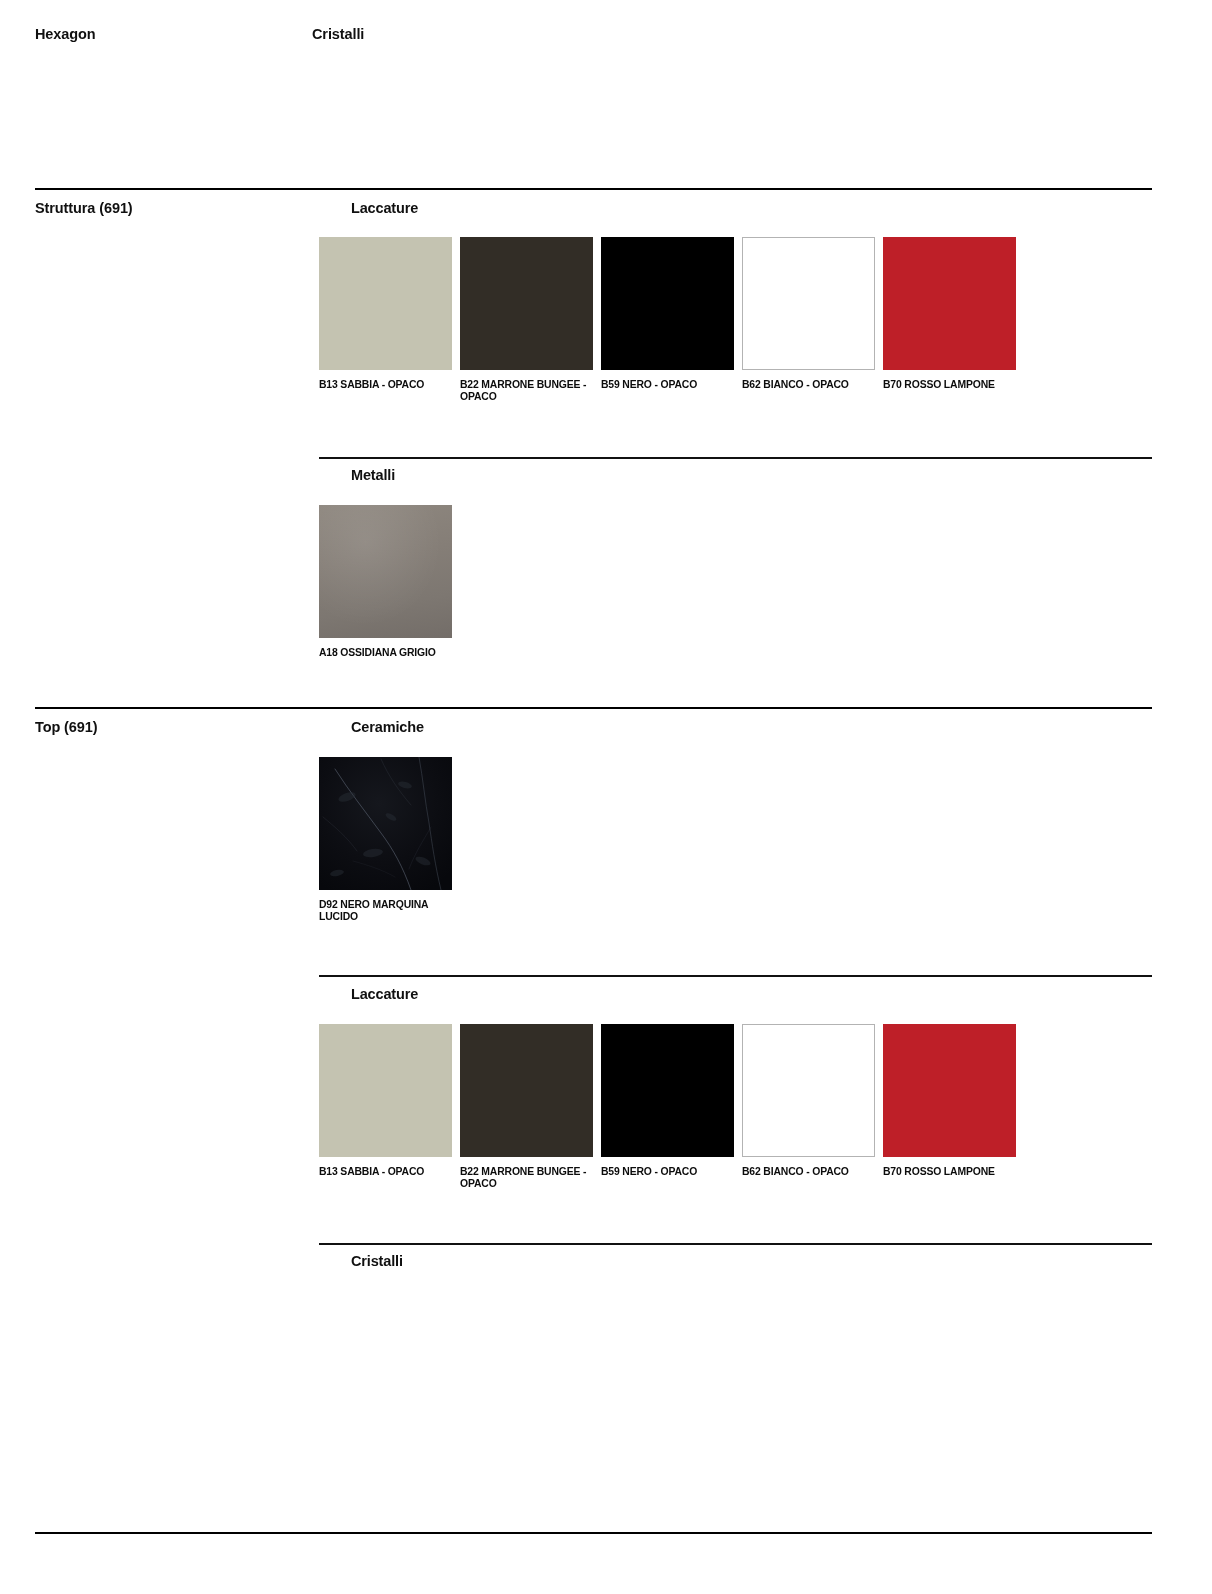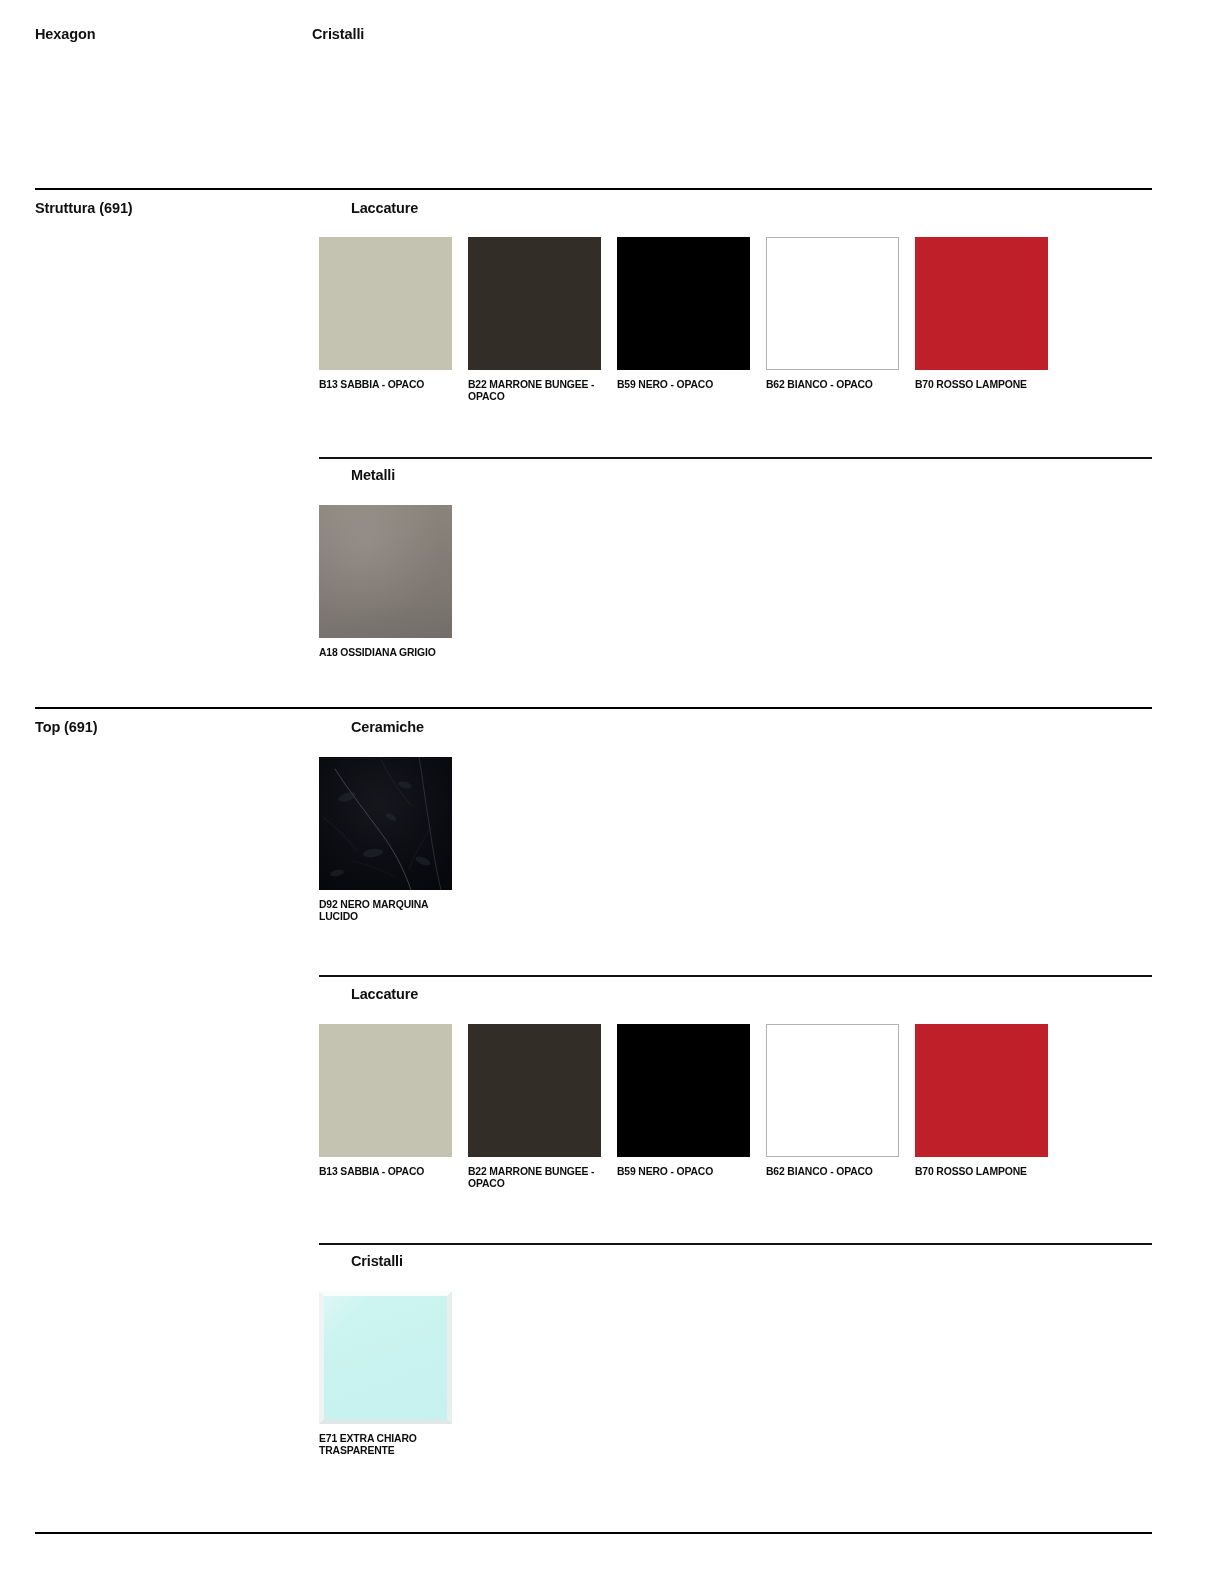--- a/index.html
+++ b/index.html
@@ -80,21 +80,21 @@
     letter-spacing: -0.15px;
     white-space: nowrap;
     margin-left: 32px;
   }
 
   
   .swatch-row {
     position: absolute;
     left: 319px;
     display: flex;
-    gap: 16px;
+    gap: 8px;
   }
   .swatch-cell {
     width: 133px;
     position: relative;
   }
   .swatch-chip {
     width: 133px;
     height: 133px;
     display: block;
     position: relative;
@@ -286,21 +286,17 @@
     </div>
     <div class="swatch-cell">
       <div class="swatch-chip" style="background: rgb(190, 31, 40);"></div>
       <div class="swatch-label">B70 ROSSO LAMPONE</div>
     </div>
   </div>
 
   <div class="rule-sub" style="top:1243px"></div>
   <div class="group-title" style="top:1253px">Cristalli</div>
   <div class="swatch-row" style="top:1291px">
-    <div class="swatch-cell">
-      <div class="swatch-chip tex-extra-chiaro"></div>
-      <div class="swatch-label">E71 EXTRA CHIARO TRASPARENTE</div>
-    </div>
   </div>
 
   <div class="rule-full" style="top:1532px"></div>
 
 </div>
 
 </body></html>

